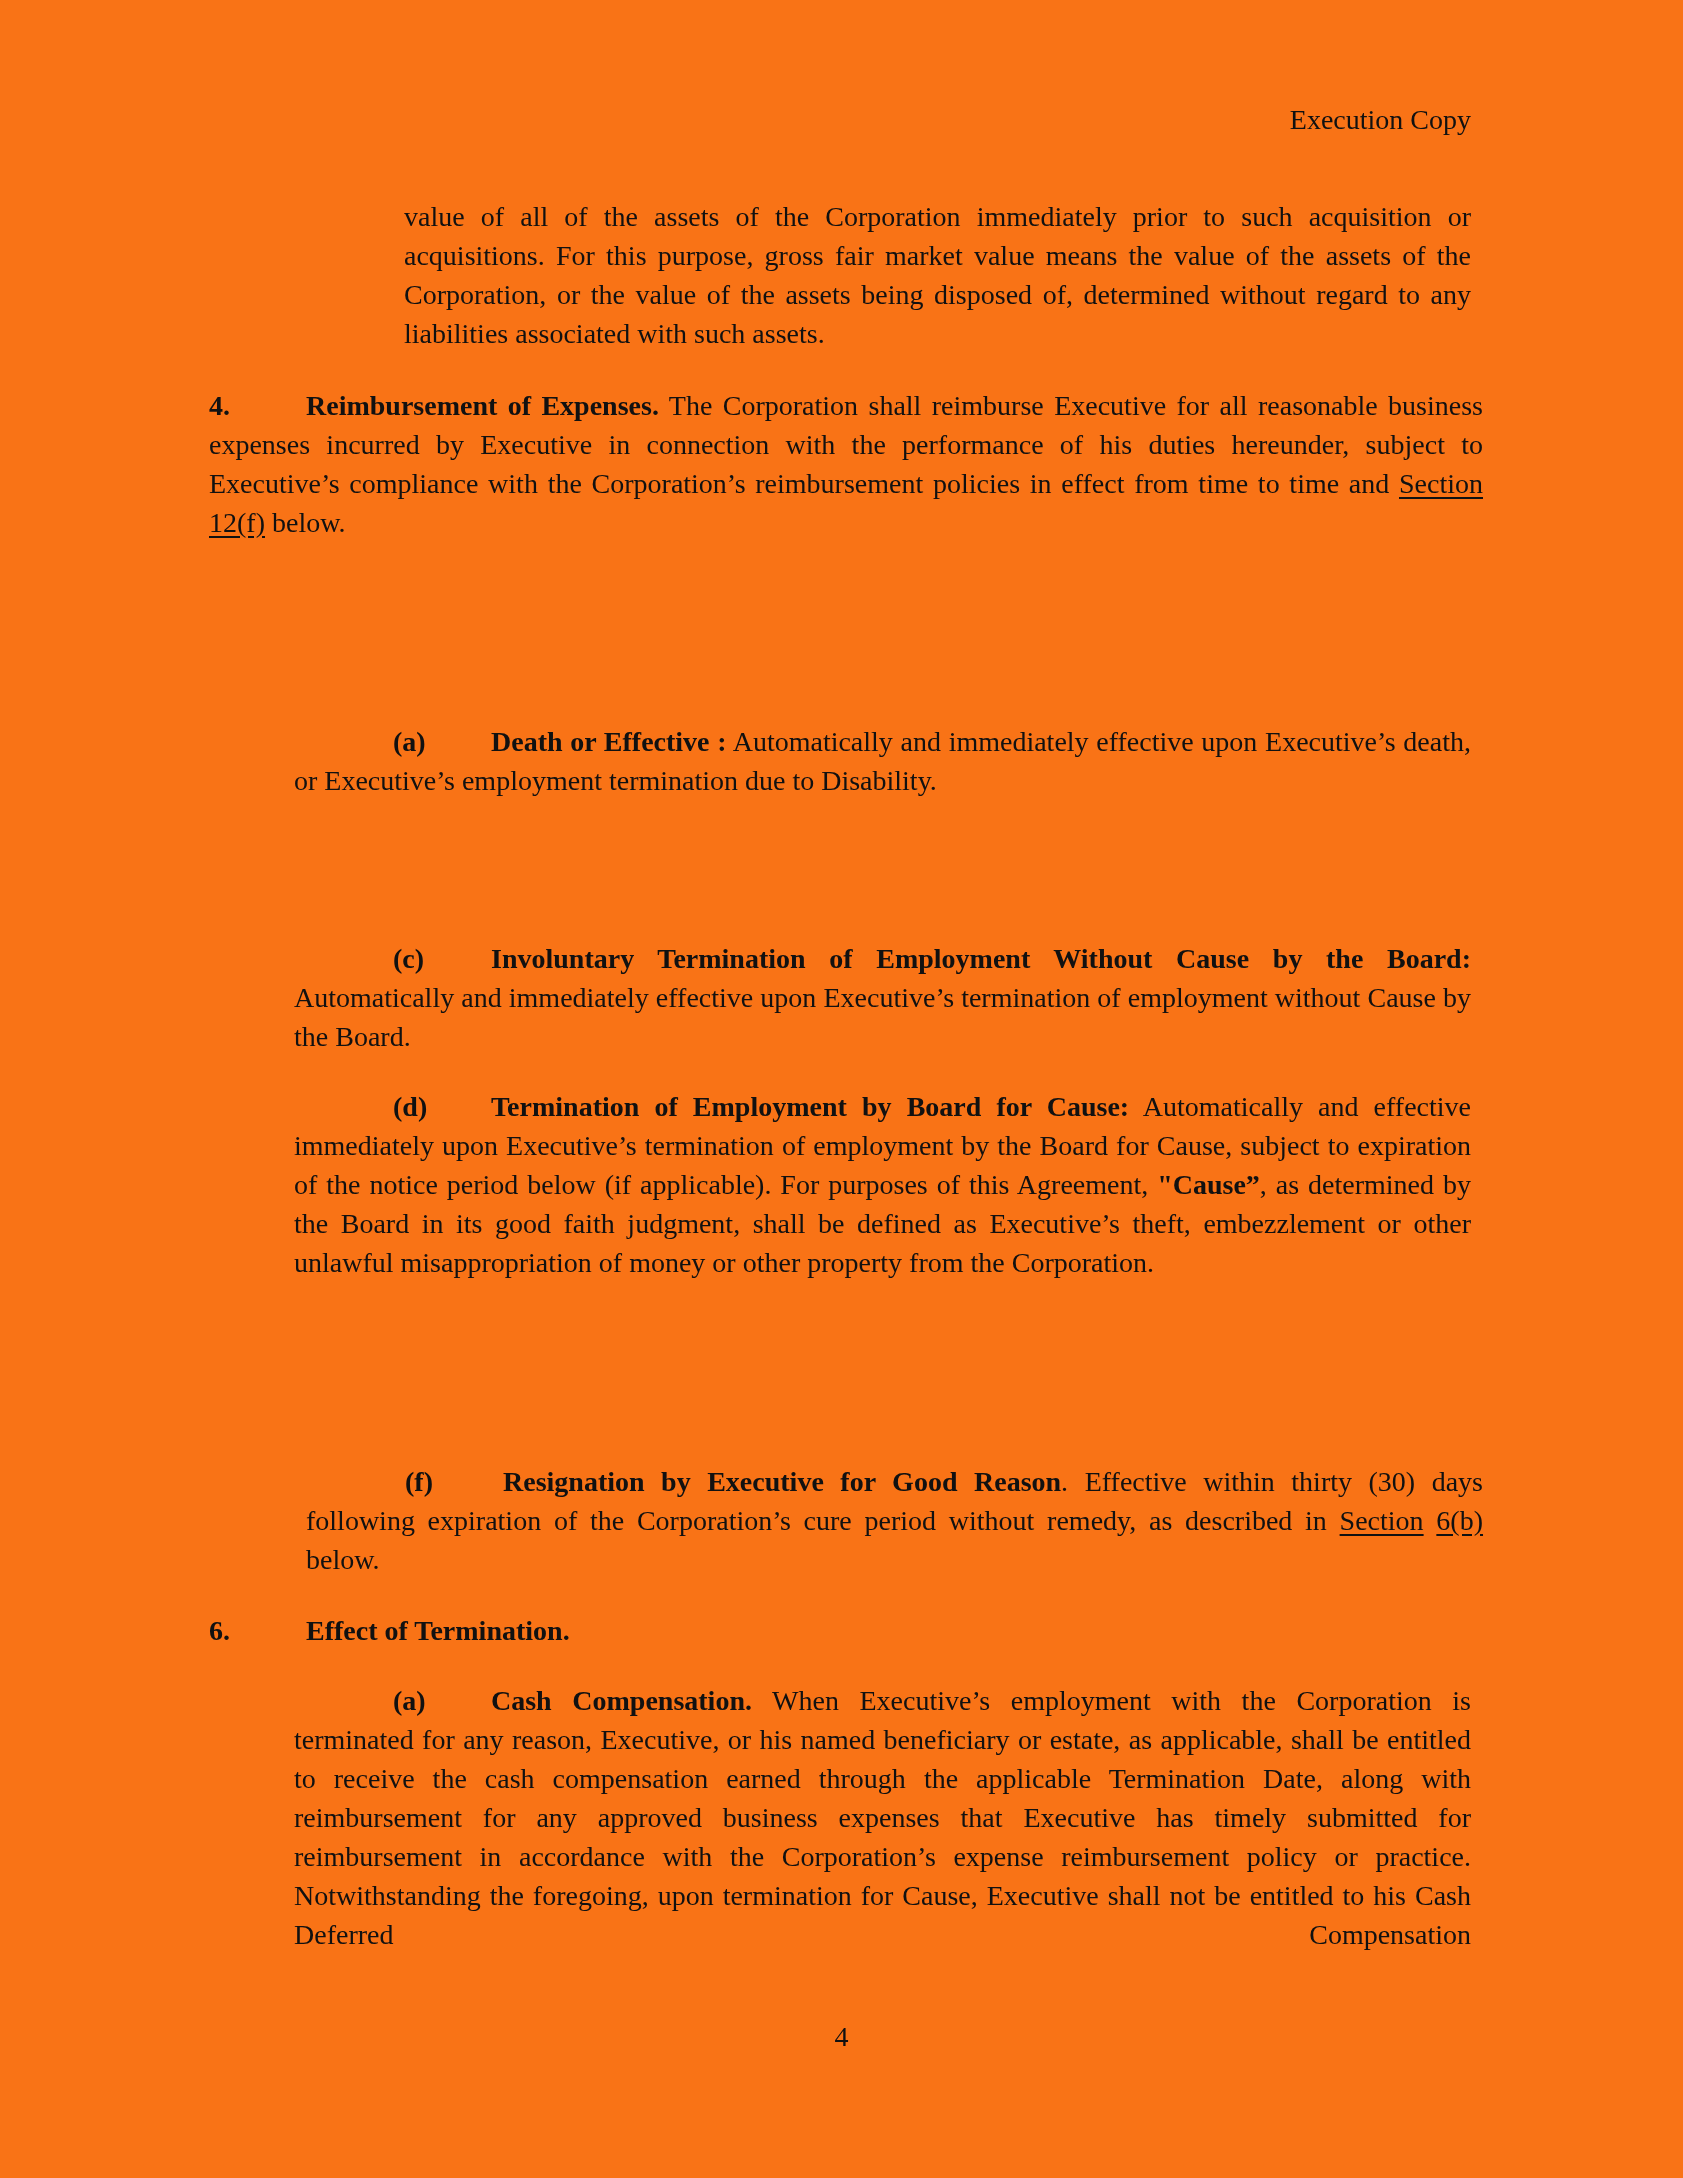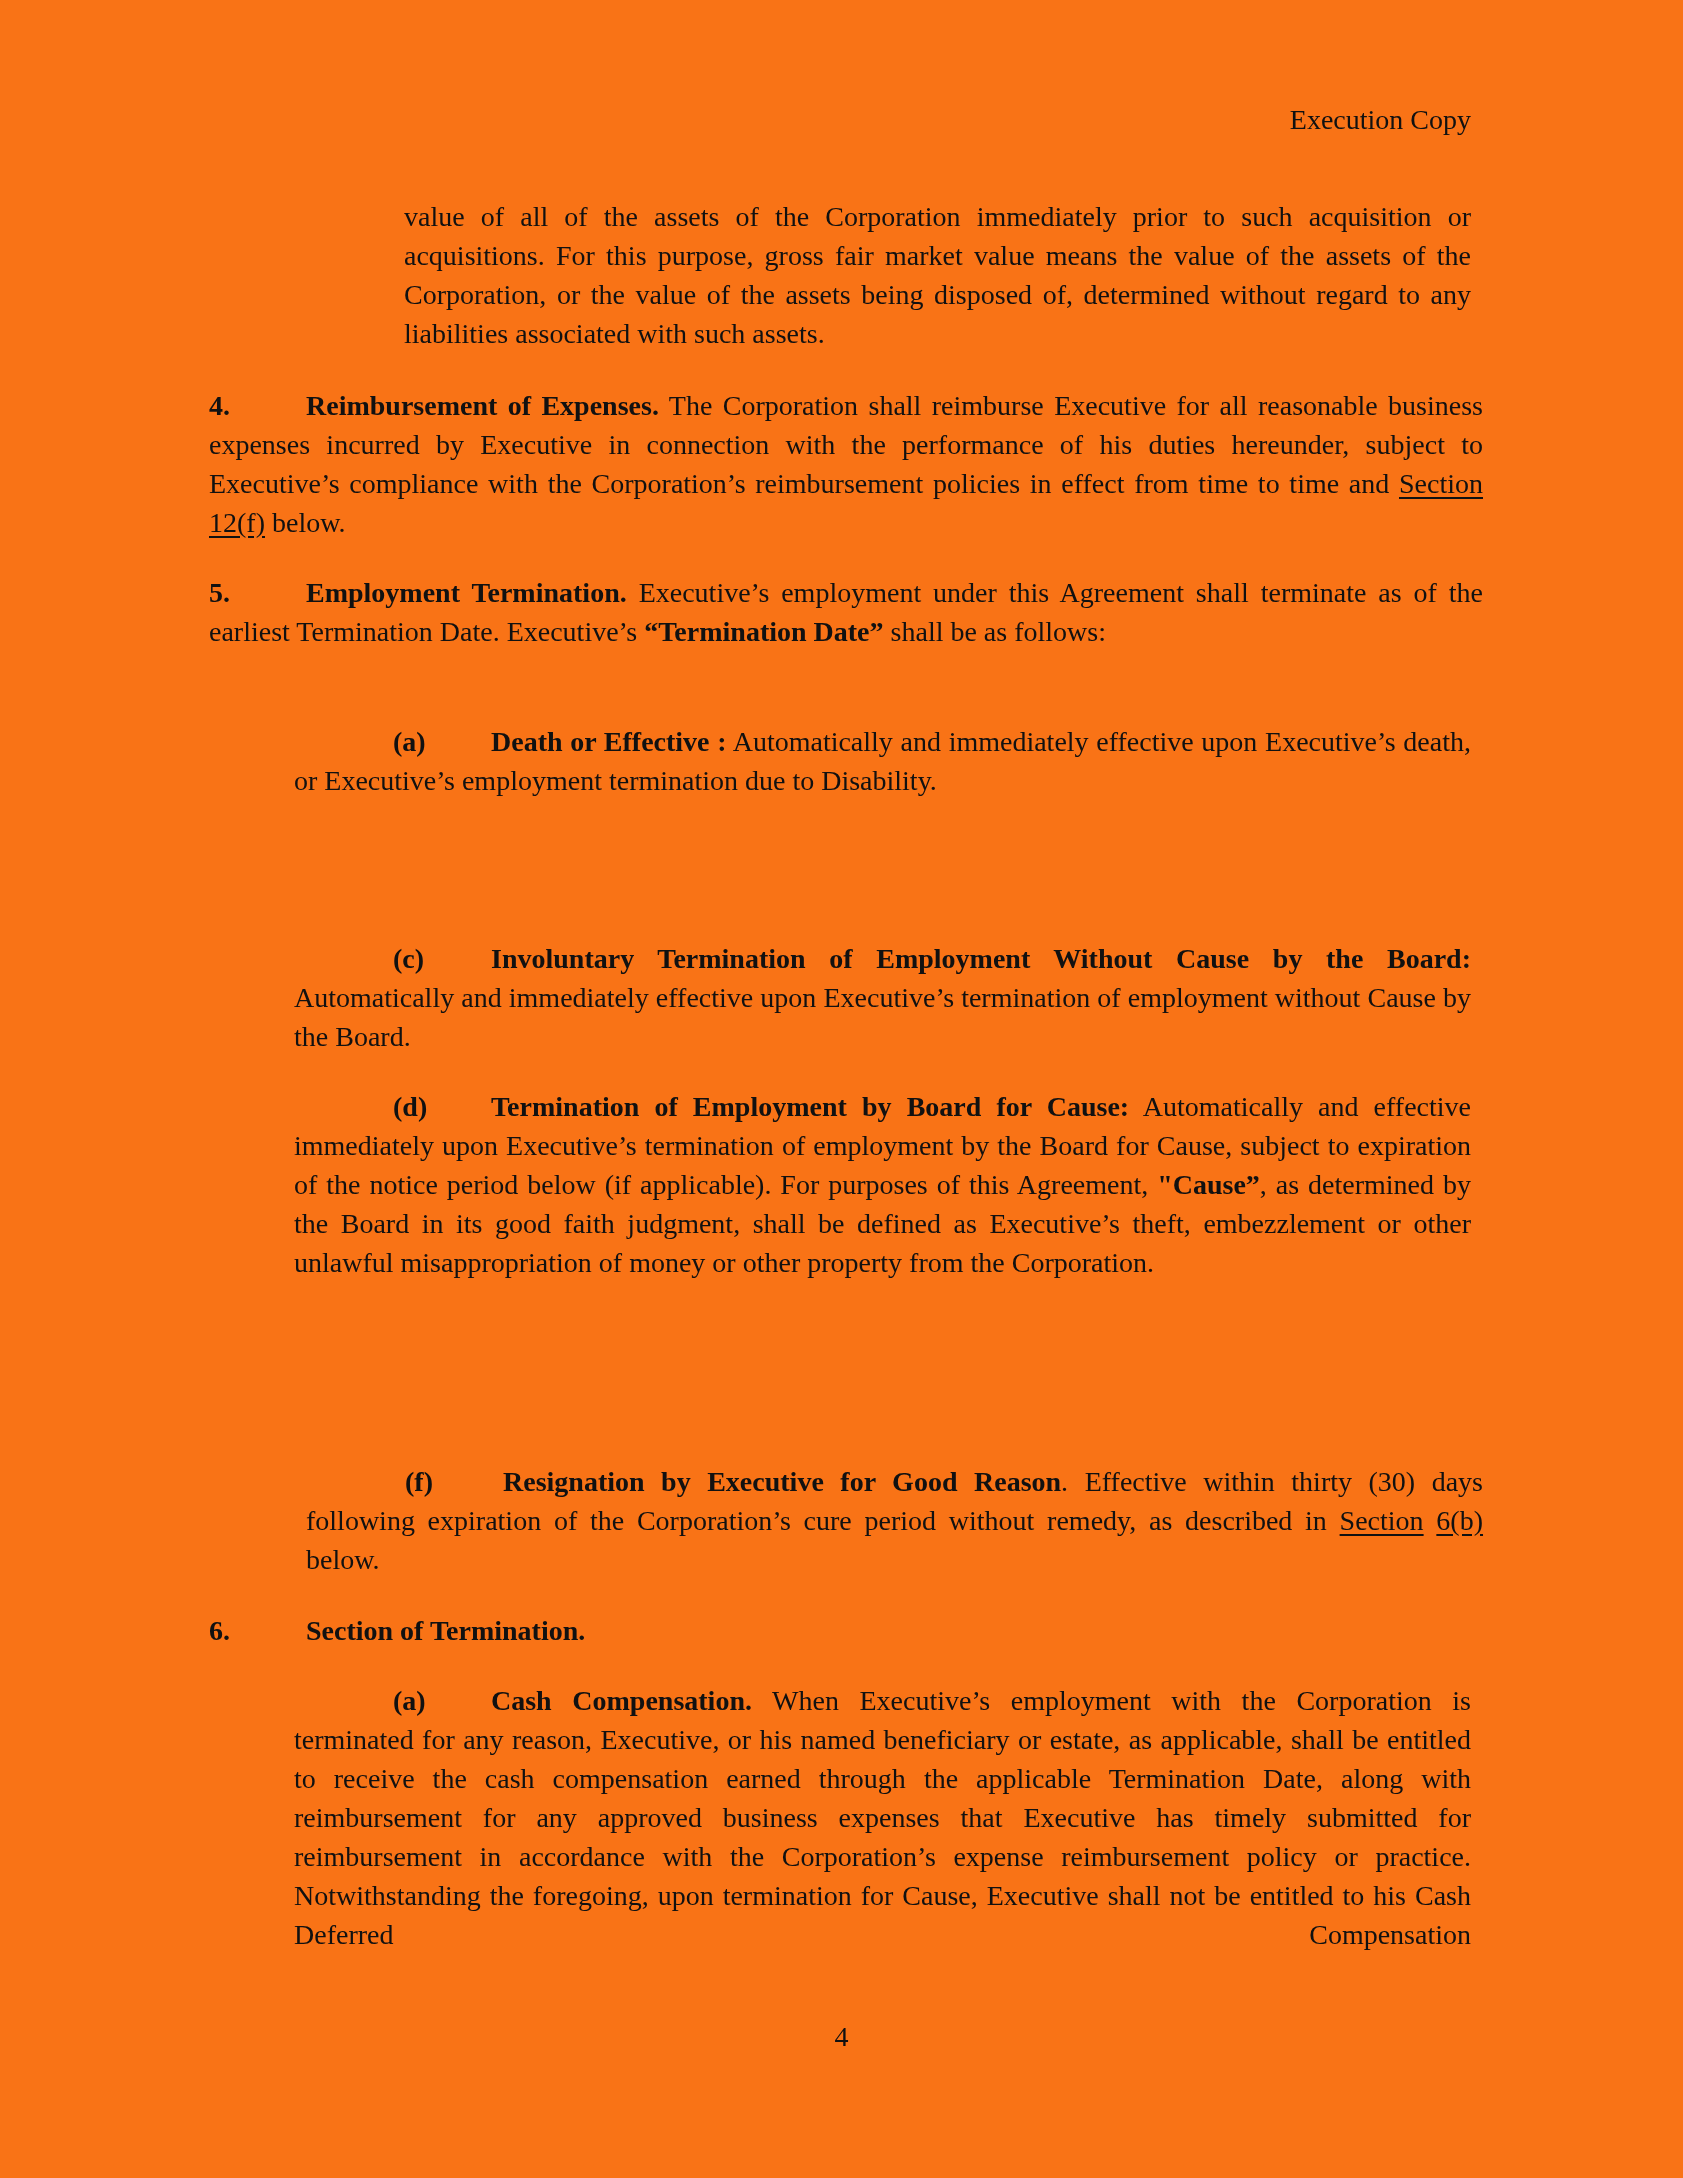--- a/index.html
+++ b/index.html
@@ -26,44 +26,41 @@
   <div class="header">Execution Copy</div>
 
   <div class="blk ind1" style="top:197px;">
     <span>value of all of the assets of the Corporation immediately prior to such acquisition or acquisitions.  For this purpose, gross fair market value means the value of the assets of the Corporation, or the value of the assets being disposed of, determined without regard to any liabilities associated with such assets.</span>
   </div>
 
   <div class="blk full" style="top:386px;">
     <span class="num">4.</span><span class="b">Reimbursement of Expenses.</span><span>  The Corporation shall reimburse Executive for all reasonable business expenses incurred by Executive in connection with the performance of his duties hereunder, subject to Executive’s compliance with the Corporation’s reimbursement policies in effect from time to time and </span><span class="u">Section 12(f)</span><span> below.</span>
   </div>
 
-  <div class="blk full" style="top:573px;">
-    <span class="num">5.</span><span class="b">Employment Termination.</span><span>  Executive’s employment under this Agreement shall terminate as of the earliest Termination Date.  Executive’s </span><span class="b">“Termination Date”</span><span> shall be as follows:</span>
-  </div>
 
   <div class="blk sub" style="top:722px;">
     <span class="lbl">(a)</span><span class="b">Death or Effective :</span><span>  Automatically and immediately effective upon Executive’s death, or Executive’s employment termination due to Disability.</span>
   </div>
 
 
   <div class="blk sub" style="top:939px;">
     <span class="lbl">(c)</span><span class="b">Involuntary Termination of Employment Without Cause by the Board:</span><span> Automatically and immediately effective upon Executive’s termination of employment without Cause by the Board.</span>
   </div>
 
   <div class="blk sub" style="top:1087px;">
     <span class="lbl">(d)</span><span class="b">Termination of Employment by Board for Cause:</span><span>  Automatically and effective immediately upon Executive’s termination of employment by the Board for Cause, subject to expiration of the notice period below (if applicable).  For purposes of this Agreement, </span><span class="b">"Cause”</span><span>, as determined by the Board in its good faith judgment, shall be defined as Executive’s theft, embezzlement or other unlawful misappropriation of money or other property from the Corporation.</span>
   </div>
 
 
   <div class="blk sub" style="top:1462px;margin-left:12px;">
     <span class="lbl">(f)</span><span class="b">Resignation by Executive for Good Reason</span><span>.  Effective within thirty (30) days following expiration of the Corporation’s cure period without remedy, as described in </span><span class="u">Section</span> <span class="u">6(b)</span><span> below.</span>
   </div>
 
   <div class="blk full" style="top:1611px;">
-    <span class="num">6.</span><span class="b">Section of Termination.</span>
+    <span class="num">6.</span><span class="b">Effect of Termination.</span>
   </div>
 
   <div class="blk sub jl" style="top:1681px; text-align-last:justify;">
     <span class="lbl">(a)</span><span class="b">Cash Compensation.</span><span>  When Executive’s employment with the Corporation is terminated for any reason, Executive, or his named beneficiary or estate, as applicable, shall be entitled to receive the cash compensation earned through the applicable Termination Date, along with reimbursement for any approved business expenses that Executive has timely submitted for reimbursement in accordance with the Corporation’s expense reimbursement policy or practice.    Notwithstanding the foregoing, upon termination for Cause, Executive shall not be entitled to his Cash Deferred Compensation</span>
   </div>
 
   <div class="pageno">4</div>
 </div>
 
 

